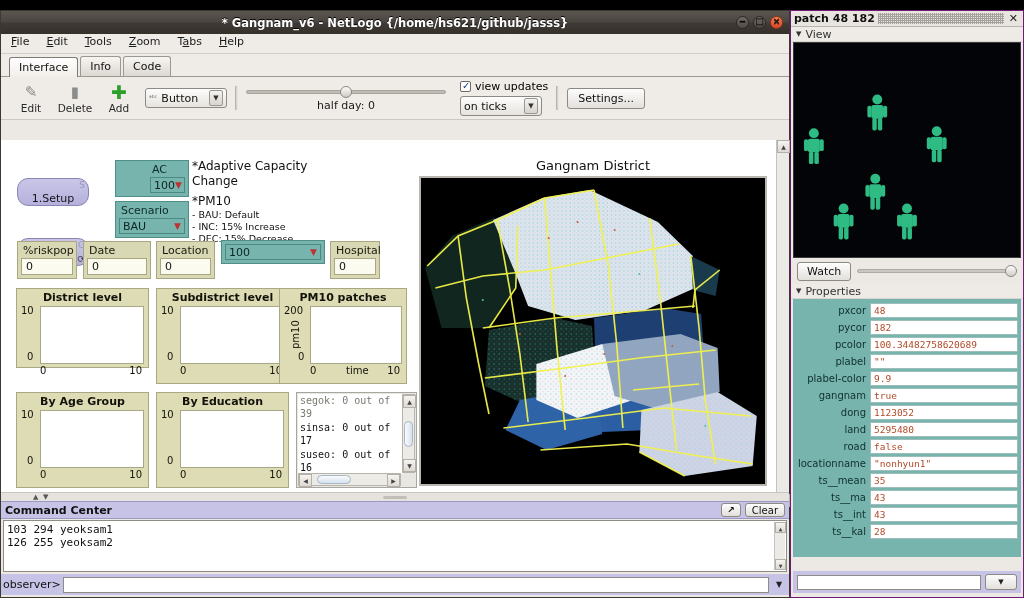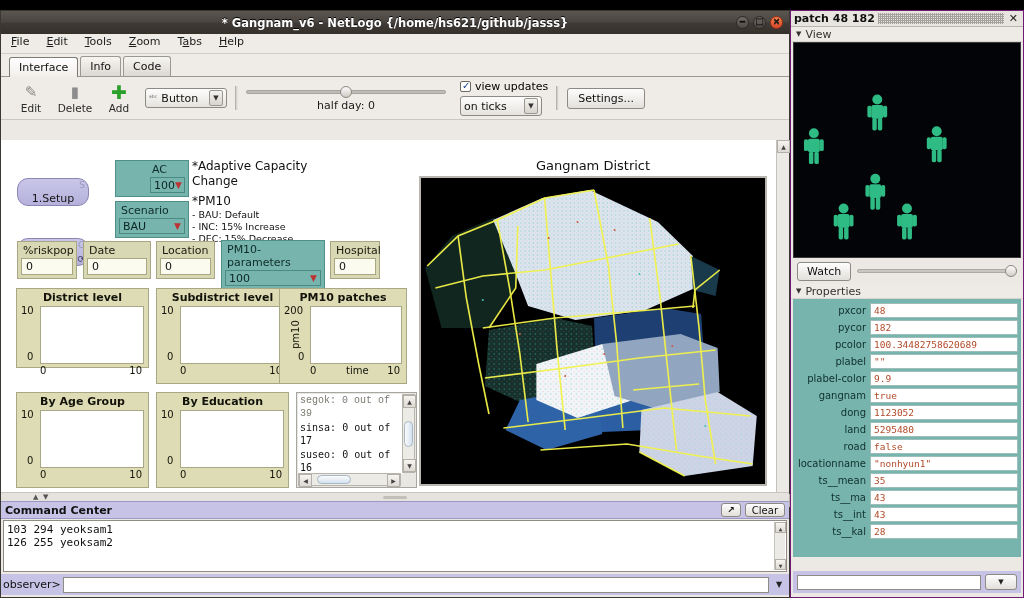--- a/index.html
+++ b/index.html
@@ -326,21 +326,20 @@
       <div class="w wmon" style="left:82px; top:101px; width:68px;">
         <div class="lbl">Date</div>
         <div class="val">0</div>
       </div>
       <div class="w wmon" style="left:155px; top:101px; width:59px;">
         <div class="lbl">Location</div>
         <div class="val">0</div>
       </div>
 
       <div class="w wchooser" style="left:220px; top:100px; width:104px;">
-        <div class="lbl">PM10-parameters</div>
         <div class="val">
           <span>100</span>
           <span class="tri">▼</span>
         </div>
       </div>
       <div class="w wmon" style="left:329px; top:101px; width:50px;">
         <div class="lbl">Hospital</div>
         <div class="val">0</div>
       </div>
 
@@ -396,21 +395,21 @@
           <div class="ytop" style="left:0; top:0;">10</div>
           <div class="ybot" style="left:6px; top:46px;">0</div>
           <div class="parea" style="position:absolute; left:19px; top:1px; right:0; height:58px;"></div>
           <div class="xleft" style="left:19px; top:60px;">0</div>
           <div class="xright" style="right:2px; top:60px;">10</div>
         </div>
       </div>
 
       <div class="w wout" style="left:295px; top:252px; width:121px; height:96px;">
         <div style="position:absolute; left:1px; top:1px; width:105px; height:80px; background:#fff; overflow:hidden;">
-          <div class="otext" style="color:#7a7a72;font-family:Liberation Mono, monospace;">segok: 0 out of 39</div>
+          <div class="otext" style="color:#7a7a72;">segok: 0 out of 39</div>
           <div class="otext">sinsa: 0 out of 17</div>
           <div class="otext">suseo: 0 out of 16</div>
 
         </div>
 
         <div style="position:absolute; right:1px; top:1px; width:13px; bottom:14px; background:#ecebe6; border:1px solid #b7b3ad;">
           <div class="sbarrow" style="position:absolute; top:0; left:0;">▲</div>
           <div style="position:absolute; top:26px; left:1px; width:9px; height:26px; border-radius:5px;
                       background:linear-gradient(to right,#fbfbfb,#d4e2f0); border:1px solid #a9b6c4;"></div>
           <div class="sbarrow" style="position:absolute; bottom:0; left:0;">▼</div>

